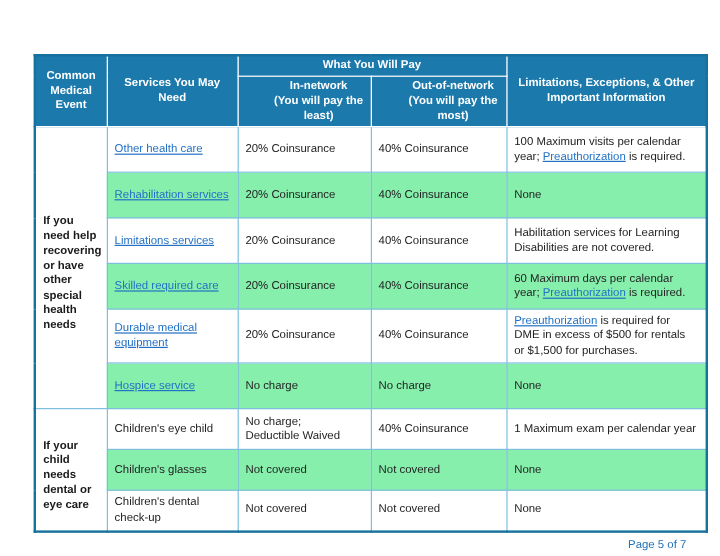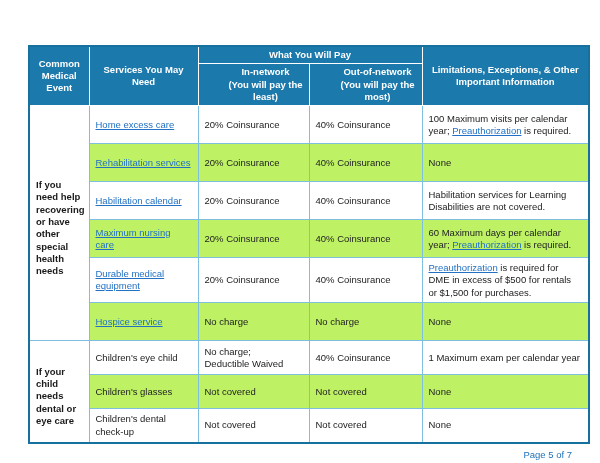--- a/index.html
+++ b/index.html
@@ -30,21 +30,21 @@
     background:var(--header-bg);color:#ffffff;
     border:1px solid #ffffff;
     font-weight:bold;text-align:center;vertical-align:middle;
     padding:2px 4px;white-space:pre-line;
   }
   tr.h-top th{height:15px;}
   tr.h-sub th{height:32px;padding-left:28px;}
   td{
     border:1px solid var(--grid);
     padding:3px 6px;vertical-align:middle;
-    background:#bef264;white-space:pre-line;
+    background:#86efac;white-space:pre-line;
   }
   tr.alt td{background:var(--row-alt);}
   td.category{
     background:var(--category-bg);
     font-weight:bold;color:#1a1a1a;
     vertical-align:middle;padding:13px 4px 3px 6px;
   }
   tr.r-std{height:38px;}
   tr.r-tall{height:45px;margin-top:15px;}
   tr.r-short{height:34px;}
@@ -78,39 +78,39 @@
       <tr class="h-sub">
         <th>In-network
 (You will pay the least)</th>
         <th>Out-of-network
 (You will pay the most)</th>
       </tr>
     </thead>
     <tbody id="sbc-body">
         <tr class="r-std alt">
           <td class="category" rowspan="6">If you need help recovering or have other special health needs</td>
-          <td><a class="doclink" href="#">Home excess care</a></td>
+          <td><a class="doclink" href="#">Other health care</a></td>
           <td>20% Coinsurance</td>
           <td>40% Coinsurance</td>
           <td><span>100 Maximum visits per calendar year; </span><a class="doclink" href="#">Preauthorization</a><span> is required.</span></td>
         </tr>
         <tr class="r-std">
           <td><a class="doclink" href="#">Rehabilitation services</a></td>
           <td>20% Coinsurance</td>
           <td>40% Coinsurance</td>
           <td><span>None</span></td>
         </tr>
         <tr class="r-std alt">
-          <td><a class="doclink" href="#">Habilitation calendar</a></td>
+          <td><a class="doclink" href="#">Limitations services</a></td>
           <td>20% Coinsurance</td>
           <td>40% Coinsurance</td>
           <td><span>Habilitation services for Learning Disabilities are not covered.</span></td>
         </tr>
         <tr class="r-std">
-          <td><a class="doclink" href="#">Maximum nursing care</a></td>
+          <td><a class="doclink" href="#">Skilled required care</a></td>
           <td>20% Coinsurance</td>
           <td>40% Coinsurance</td>
           <td><span>60 Maximum days per calendar year; </span><a class="doclink" href="#">Preauthorization</a><span> is required.</span></td>
         </tr>
         <tr class="r-tall alt">
           <td><a class="doclink" href="#">Durable medical equipment</a></td>
           <td>20% Coinsurance</td>
           <td>40% Coinsurance</td>
           <td><a class="doclink" href="#">Preauthorization</a><span> is required for DME in excess of $500 for rentals or $1,500 for purchases.</span></td>
         </tr>

